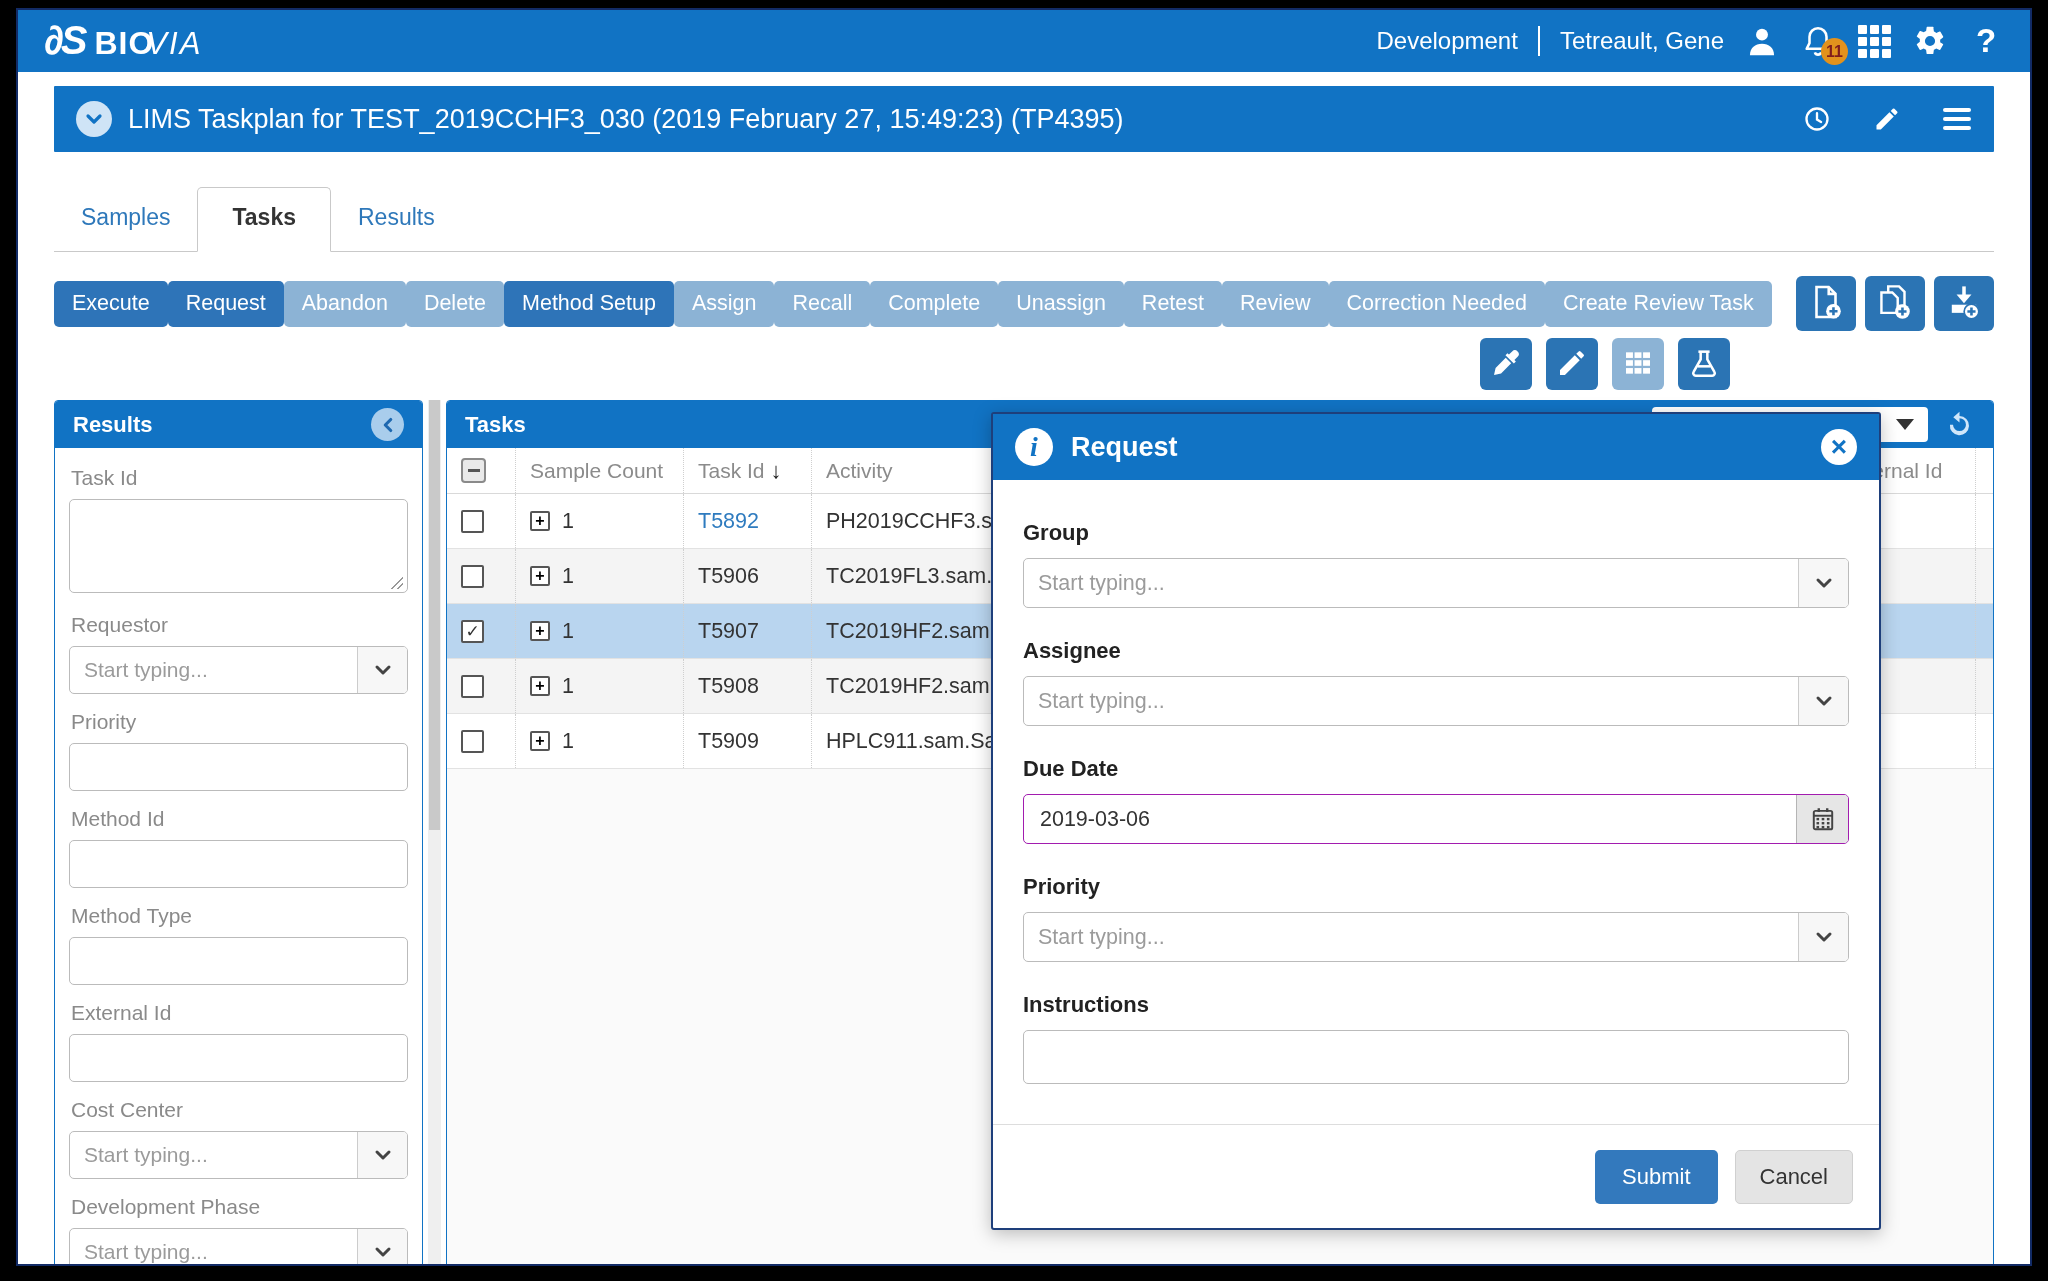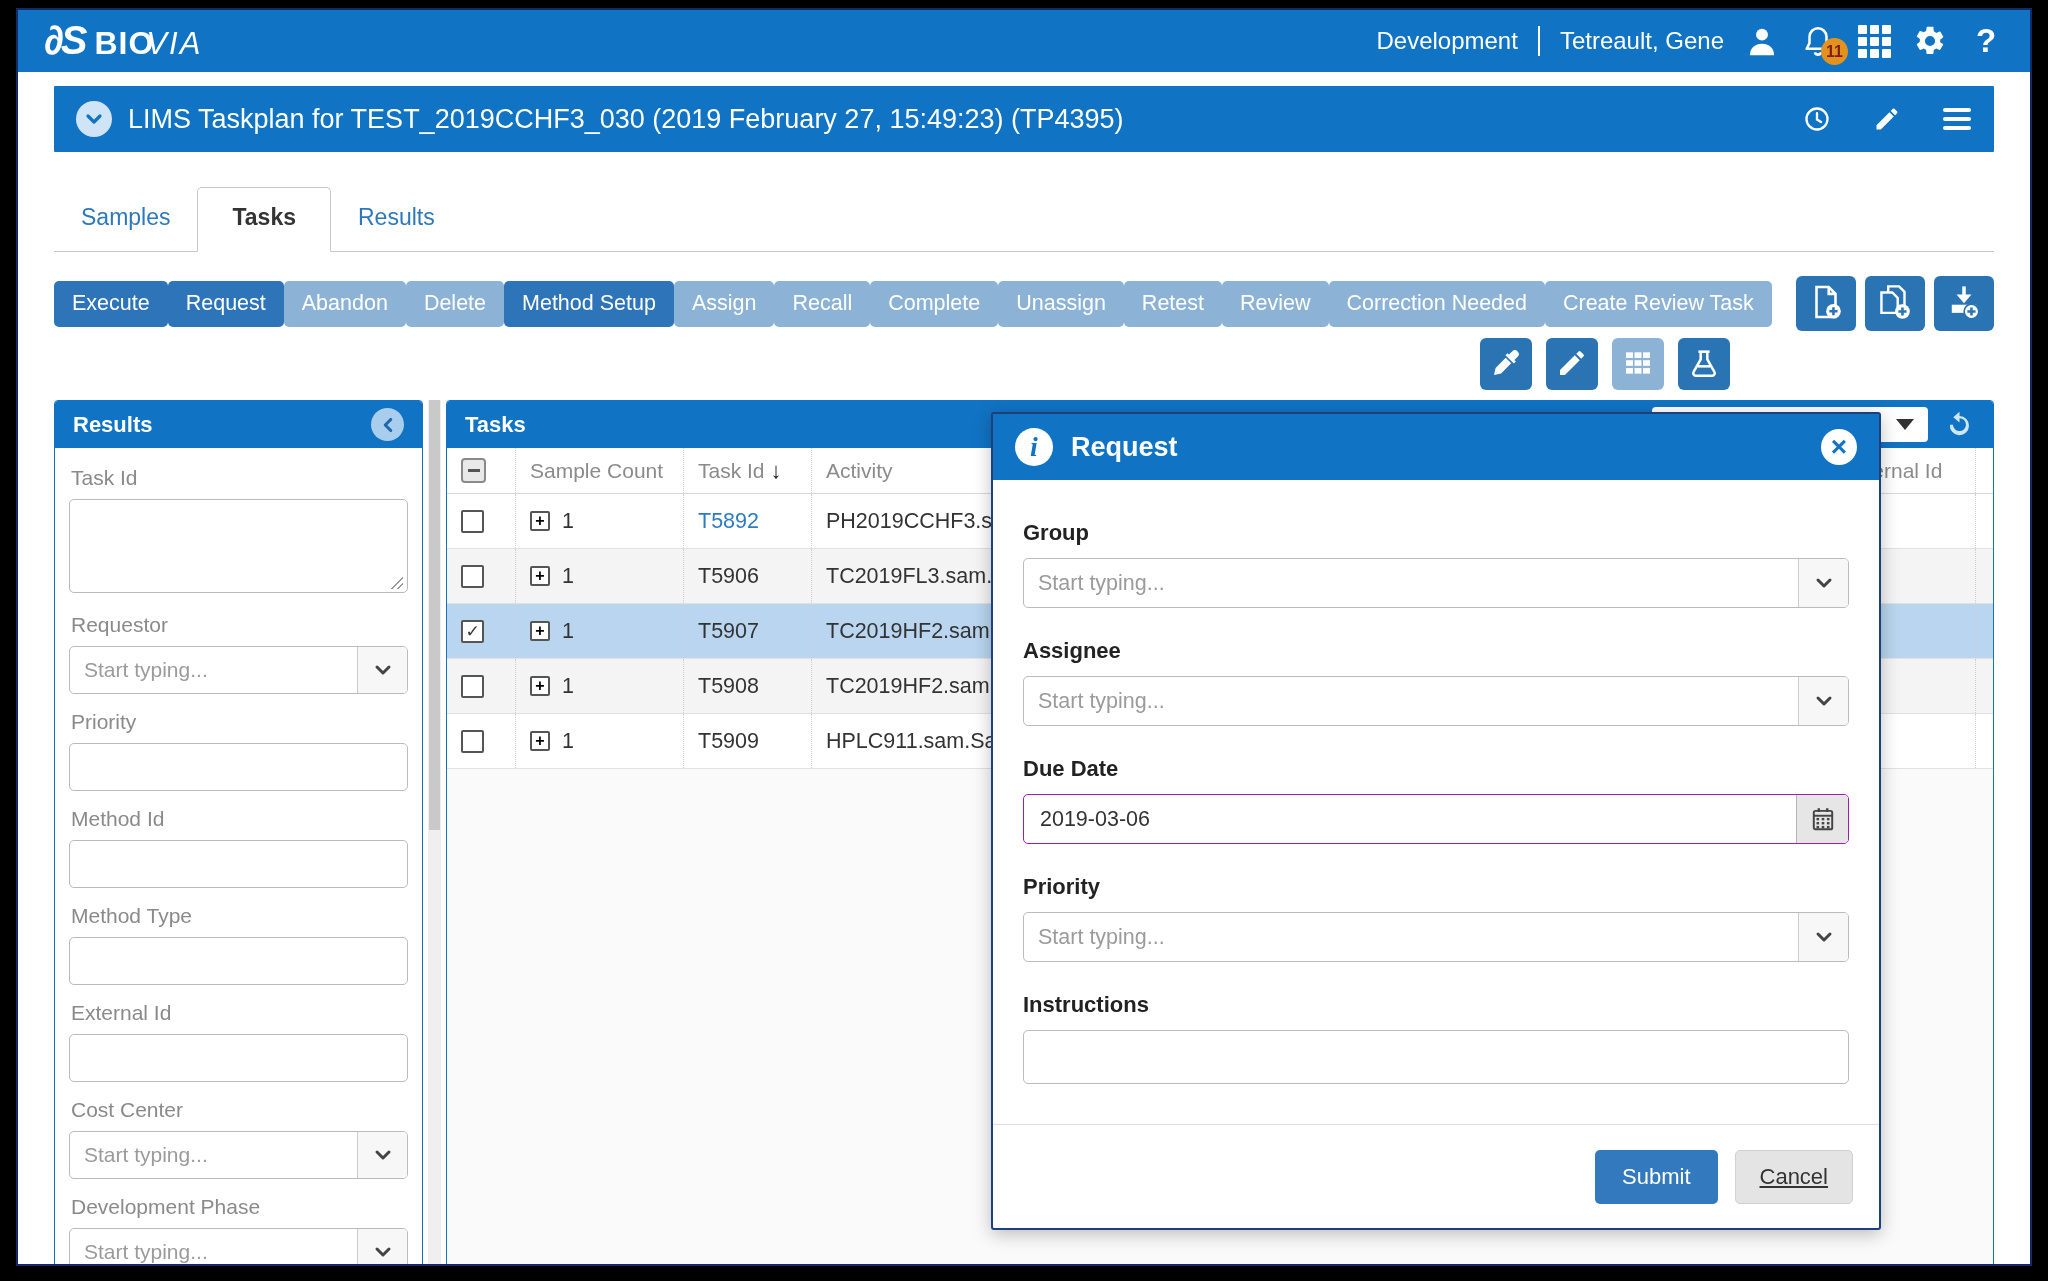--- a/index.html
+++ b/index.html
@@ -145,21 +145,21 @@
               border-left:1px solid #b5b5b5; background:#e6e6e6; border-radius:0 4px 4px 0;
               display:flex; align-items:center; justify-content:center; cursor:pointer; }
   .date-btn svg { width:26px; height:26px; }
   .instr-input { width:100%; height:54px; border:1px solid #bbb; border-radius:5px; font-family:inherit;
                  font-size:21.5px; color:#333; padding:0 16px; outline:none; }
   .modal-footer { position:absolute; left:0; right:0; bottom:0; height:104px; border-top:1px solid #ddd;
                   display:flex; align-items:center; justify-content:flex-end; gap:17px; padding:0 26px; }
   .btn-submit { background:#3379bd; color:#fff; border:none; border-radius:5px; font-family:inherit;
                 font-size:22px; padding:14px 27px; cursor:pointer; }
   .btn-cancel { background:#e4e4e4; color:#333; border:1px solid #d0d0d0; border-radius:5px;
-                font-family:inherit; font-size:22px; padding:13px 24px; cursor:pointer;text-decoration:underline; }
+                font-family:inherit; font-size:22px; padding:13px 24px; cursor:pointer; }
 </style>
 </head>
 <body>
 
 <div class="window">
 
   <header class="topbar">
     <div class="brand">
       <span class="ds-mark">∂S</span>
       <span>

